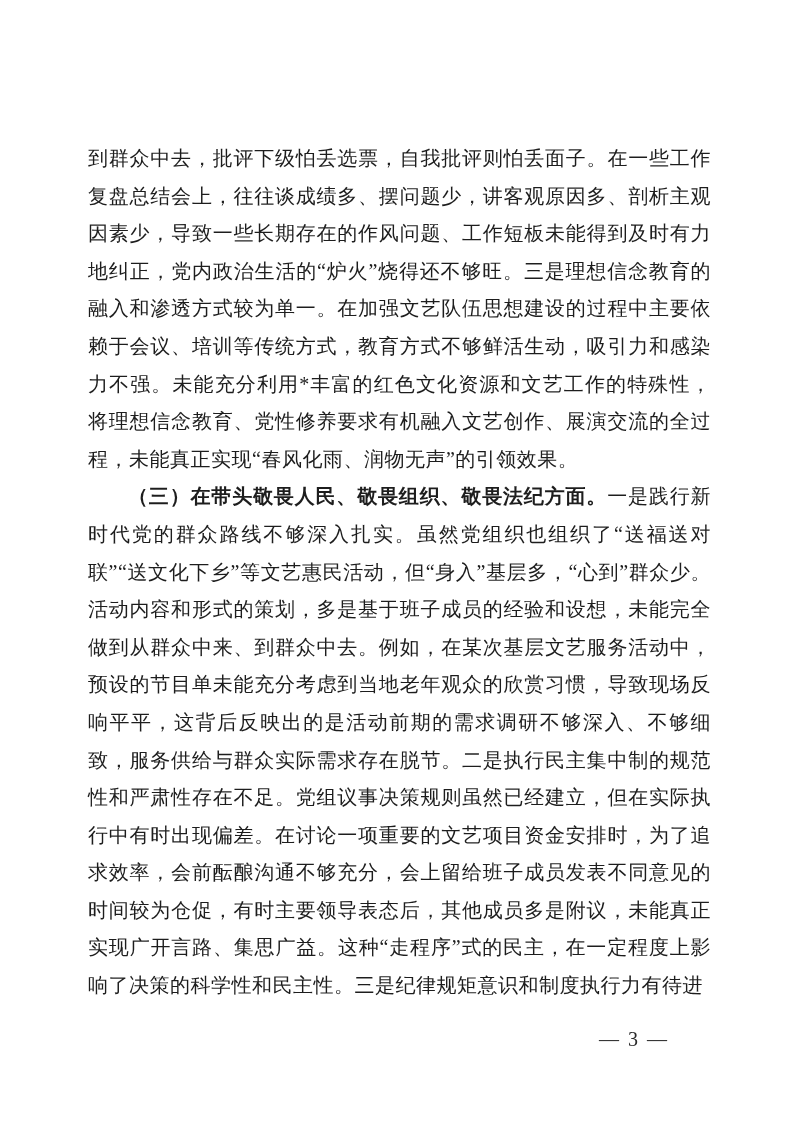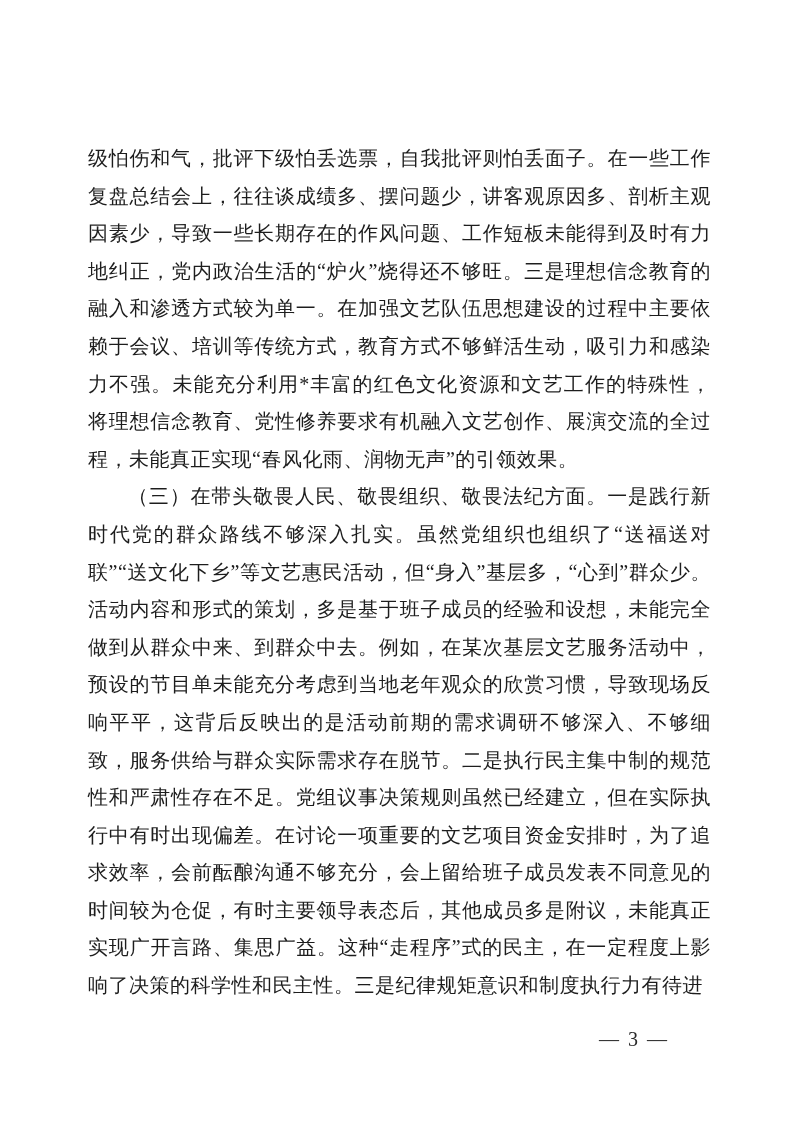--- a/index.html
+++ b/index.html
@@ -28,34 +28,34 @@
     letter-spacing: 0.5px;
   }
   .para {
     margin: 0;
     padding: 0;
   }
   .para-indent {
     text-indent: 2em;
   }
   .run-bold {
-    font-weight: 400;
+    font-weight: 700;
   }
   .page-number {
     position: absolute;
     top: 1028px;
     right: 124px;
     font-size: 20px;
     letter-spacing: 2px;
     color: #2a2a2a;
     white-space: pre;
   }
 </style>
 </head>
 <body>
 
 <div class="page">
   <div class="text-block">
-    <p class="para"><span>级怕伤和气，批评下级怕丢选票，自我批评则怕丢面子。在一些工作复盘总结会上，往往谈成绩多、摆问题少，讲客观原因多、剖析主观因素少，导致一些长期存在的作风问题、工作短板未能得到及时有力地纠正，党内政治生活的“炉火”烧得还不够旺。三是理想信念教育的融入和渗透方式较为单一。在加强文艺队伍思想建设的过程中主要依赖于会议、培训等传统方式，教育方式不够鲜活生动，吸引力和感染力不强。未能充分利用*丰富的红色文化资源和文艺工作的特殊性，将理想信念教育、党性修养要求有机融入文艺创作、展演交流的全过程，未能真正实现“春风化雨、润物无声”的引领效果。</span></p>
+    <p class="para"><span>到群众中去，批评下级怕丢选票，自我批评则怕丢面子。在一些工作复盘总结会上，往往谈成绩多、摆问题少，讲客观原因多、剖析主观因素少，导致一些长期存在的作风问题、工作短板未能得到及时有力地纠正，党内政治生活的“炉火”烧得还不够旺。三是理想信念教育的融入和渗透方式较为单一。在加强文艺队伍思想建设的过程中主要依赖于会议、培训等传统方式，教育方式不够鲜活生动，吸引力和感染力不强。未能充分利用*丰富的红色文化资源和文艺工作的特殊性，将理想信念教育、党性修养要求有机融入文艺创作、展演交流的全过程，未能真正实现“春风化雨、润物无声”的引领效果。</span></p>
     <p class="para para-indent"><span class="run-bold">（三）在带头敬畏人民、敬畏组织、敬畏法纪方面。</span><span>一是践行新时代党的群众路线不够深入扎实。虽然党组织也组织了“送福送对联”“送文化下乡”等文艺惠民活动，但“身入”基层多，“心到”群众少。活动内容和形式的策划，多是基于班子成员的经验和设想，未能完全做到从群众中来、到群众中去。例如，在某次基层文艺服务活动中，预设的节目单未能充分考虑到当地老年观众的欣赏习惯，导致现场反响平平，这背后反映出的是活动前期的需求调研不够深入、不够细致，服务供给与群众实际需求存在脱节。二是执行民主集中制的规范性和严肃性存在不足。党组议事决策规则虽然已经建立，但在实际执行中有时出现偏差。在讨论一项重要的文艺项目资金安排时，为了追求效率，会前酝酿沟通不够充分，会上留给班子成员发表不同意见的时间较为仓促，有时主要领导表态后，其他成员多是附议，未能真正实现广开言路、集思广益。这种“走程序”式的民主，在一定程度上影响了决策的科学性和民主性。三是纪律规矩意识和制度执行力有待进</span></p>
   </div>
   <div class="page-number">— 3 —</div>
 </div>
 
 </body></html>

